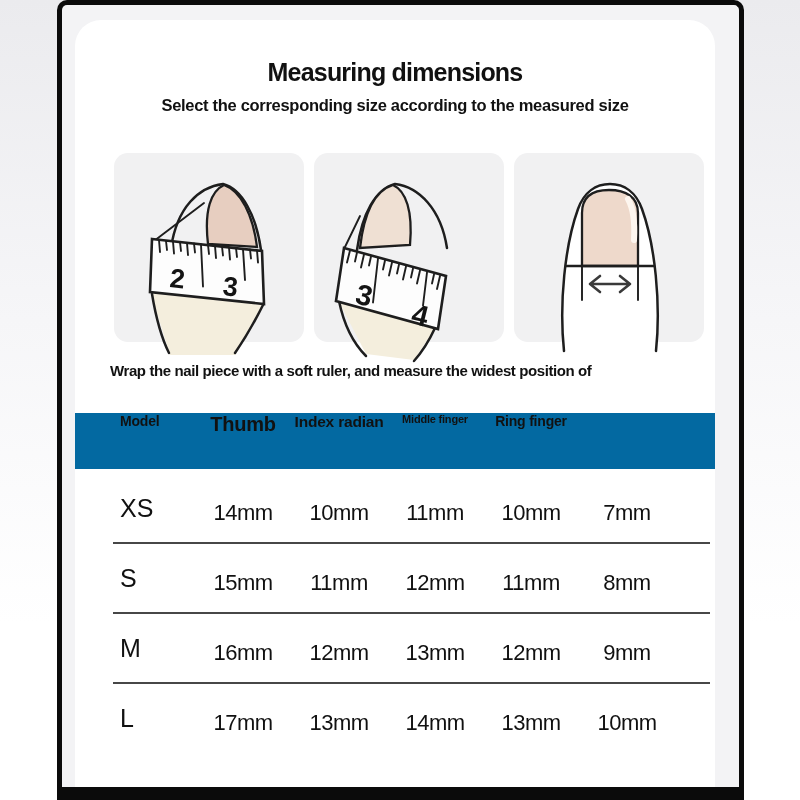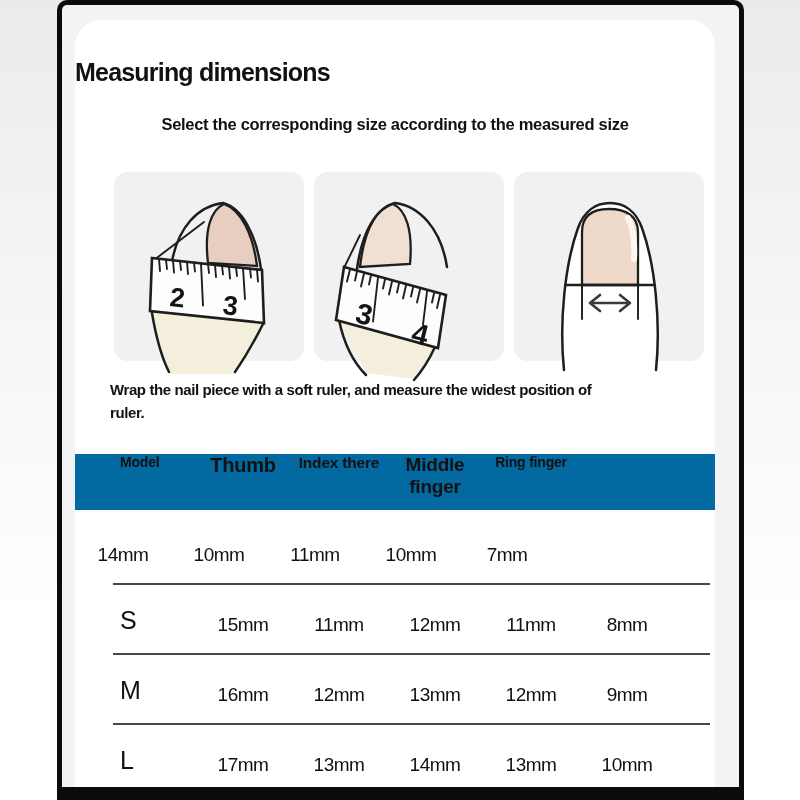--- a/index.html
+++ b/index.html
@@ -14,25 +14,25 @@
     border-radius:10px 10px 0 0;background:#f3f3f5;overflow:hidden;
   }
   .panel{
     position:absolute;left:13px;top:15px;width:640px;height:767px;
     background:#ffffff;border-radius:26px 26px 0 0;overflow:hidden;
   }
   .bottom-bar{
     position:absolute;left:57px;bottom:0;width:687px;height:13px;background:#0b0b0b;z-index:5;
   }
   h1.title{
-    margin:36px 0 0 0;font-size:25px;font-weight:bold;
+    margin:36px 0 0 0;text-align:center;font-size:25px;font-weight:bold;
     letter-spacing:-0.8px;line-height:32px;
   }
   .subtitle{
-    margin-top:26px;text-align:center;font-size:16.5px;font-weight:bold;
+    margin-top:7px;text-align:center;font-size:16.5px;font-weight:bold;
     letter-spacing:-0.3px;line-height:21px;
   }
   .tiles{margin:37px 0 0 39px;display:flex;gap:10px;}
   .tile{
     position:relative;width:190px;height:189px;background:#f1f1f2;border-radius:14px;
   }
   .tile svg{position:absolute;left:0;top:0;overflow:visible;}
   .stroke{fill:none;stroke:#1e1e1e;stroke-width:2.5;stroke-linecap:round;stroke-linejoin:round;}
   .thin{stroke-width:1.9;}
   .skin{fill:#f4eedd;}
@@ -48,30 +48,30 @@
   }
   .thead{
     margin-top:30px;height:56px;background:#0369a1;display:flex;
     font-weight:bold;letter-spacing:-0.2px;
   }
   .c0{width:120px;box-sizing:border-box;padding-left:45px;}
   .c{width:96px;text-align:center;}
   .hc0{font-size:14px;}
   .hc1{font-size:20px;}
   .hc2{font-size:15.5px;}
-  .hc3{font-size:19px;}
+  .hc3{font-size:11px;}
   .hc4{font-size:14px;}
   .hc5{font-size:17.5px;}
   .tbody{margin-top:5px;}
   .trow{height:70px;display:flex;align-items:center;position:relative;}
   .trow:not(:last-child)::after{
     content:"";position:absolute;left:38px;right:5px;bottom:0;height:2px;background:#474747;
   }
   .trow .c0{font-size:25px;}
-  .trow .c{font-size:19px;letter-spacing:-0.5px;margin-top:9px;}
+  .trow .c{font-size:22px;letter-spacing:-0.5px;margin-top:9px;}
 </style>
 </head>
 <body>
 
 <div class="stage">
   <div class="card">
     <div class="panel">
 
       <h1 class="title">Measuring dimensions</h1>
       <div class="subtitle">Select the corresponding size according to the measured size</div>
@@ -120,34 +120,34 @@
             <path class="stroke" d="M50,198 C45,150 51,92 64,56 C70,39 82,31 96,31 C110,31 122,39 128,56 C141,92 147,150 142,198"></path>
             <path class="stroke" d="M52,113 L140,113"></path>
             <path class="stroke thin" d="M68,113 L68,147 M124,113 L124,147"></path>
             <path class="arrow" d="M76,131 L116,131 M86,123 L76,131 L86,139 M106,123 L116,131 L106,139"></path>
           </svg>
         </div>
       </div>
 
       <div class="instructions">
         <div>Wrap the nail piece with a soft ruler, and measure the widest position of</div>
-        <div>ruler.</div>
       </div>
 
       <div>
         <div class="thead">
           <span class="c0 hc0">Model</span>
           <span class="c hc1">Thumb</span>
-          <span class="c hc2">Index there</span>
+          <span class="c hc2">Index radian</span>
           <span class="c hc3">Middle finger</span>
           <span class="c hc4">Ring finger</span>
         </div>
 
         <div class="tbody">
           <div class="trow">
+            <span class="c0">XS</span>
             <span class="c">14mm</span>
             <span class="c">10mm</span>
             <span class="c">11mm</span>
             <span class="c">10mm</span>
             <span class="c">7mm</span>
           </div>
           <div class="trow">
             <span class="c0">S</span>
             <span class="c">15mm</span>
             <span class="c">11mm</span>

